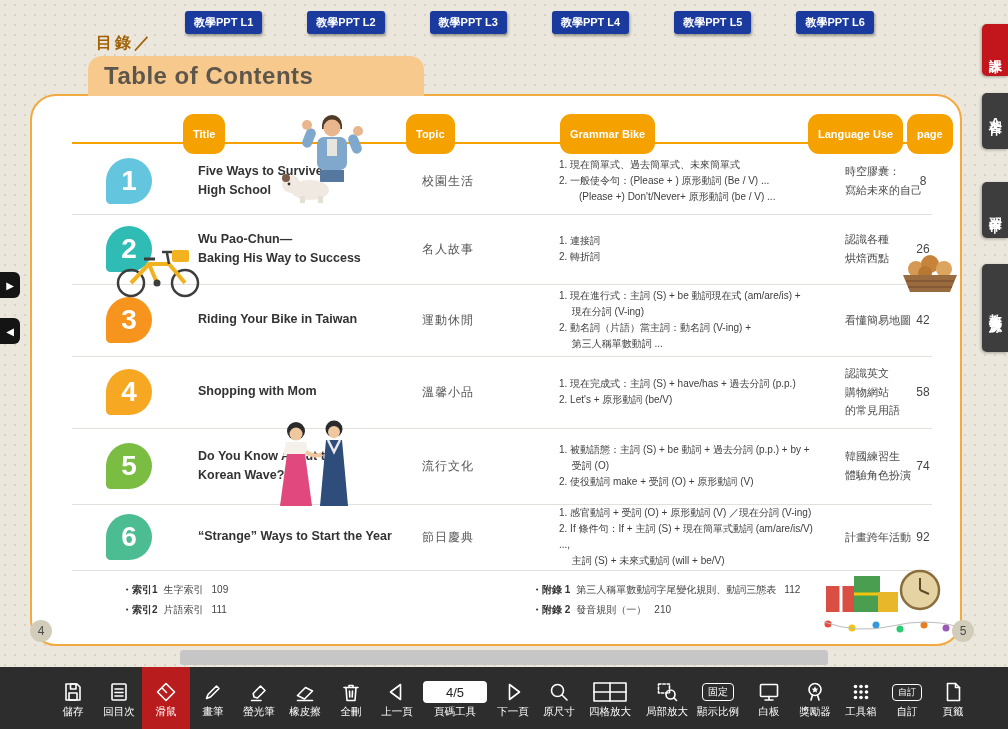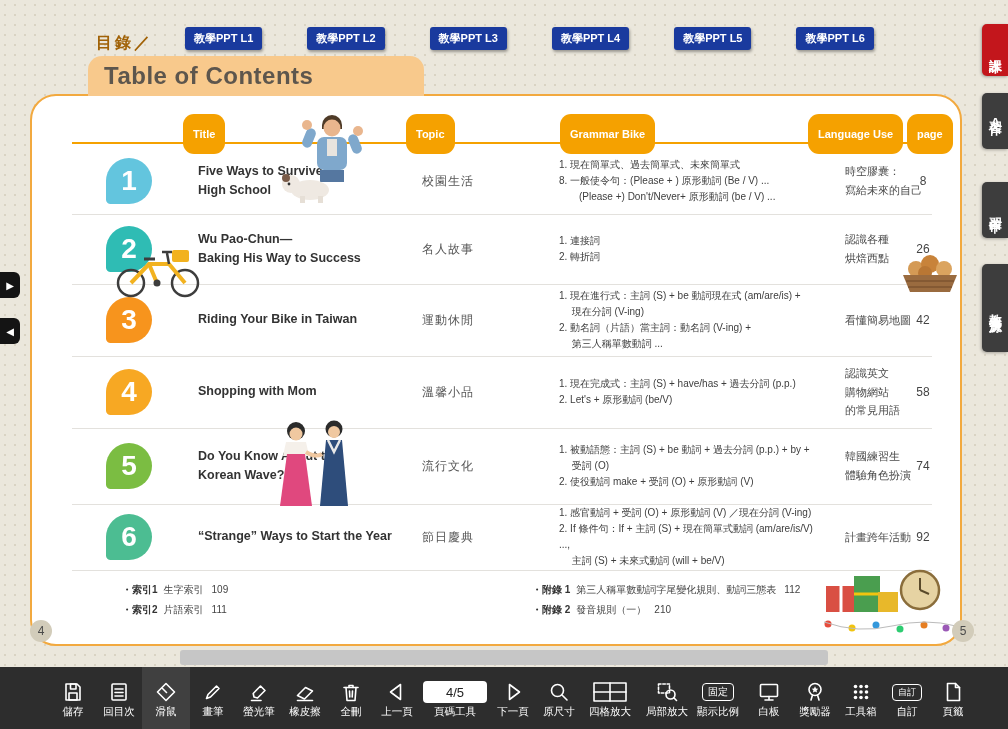--- a/index.html
+++ b/index.html
@@ -2,21 +2,21 @@
 <html><head>
 <meta charset="utf-8">
 <style>
   *{margin:0;padding:0;box-sizing:border-box}
   html,body{width:1008px;height:729px}
   body{position:relative;overflow:hidden;font-family:"Liberation Sans",sans-serif;background:#ebe7dc}
   .stage{position:absolute;inset:0}
   .bg-dots{position:absolute;inset:0;background-image:radial-gradient(circle,#d9d3c3 1px,transparent 1.3px);background-size:10px 10px}
 
   
-  .ppt-bar{position:absolute;left:185px;top:27px;display:flex;gap:45px;z-index:6}
+  .ppt-bar{position:absolute;left:185px;top:11px;display:flex;gap:45px;z-index:6}
   .ppt-btn{background:#1a3a9e;color:#fff;font-family:"Liberation Sans",sans-serif;font-size:11px;font-weight:bold;border:none;border-radius:3px;padding:4px 9px;box-shadow:1px 2px 3px rgba(0,0,0,.35);cursor:pointer;white-space:nowrap}
 
   
   .hdr-zh{position:absolute;left:96px;top:33px;font-size:16px;font-weight:bold;color:#a16207;letter-spacing:3px;z-index:6}
   .toc-tab{position:absolute;left:88px;top:56px;width:336px;height:40px;background:#f8c98c;border-radius:14px 14px 0 0;display:flex;align-items:center;padding-left:16px;z-index:5}
   .toc-tab span{font-size:24px;font-weight:bold;color:#5d564d;letter-spacing:.5px}
 
   
   .card{position:absolute;left:30px;top:94px;width:932px;height:552px;background:#fff;border:2px solid #f2a93f;border-radius:26px;z-index:2}
   .colhdr{position:absolute;top:18px;background:#f5a100;color:#fff;font-size:11px;font-weight:bold;padding:14px 10px;border-radius:11px;white-space:nowrap}
@@ -55,21 +55,21 @@
   .edge-right{right:0;border-radius:6px 0 0 6px}
 
   
   .hscroll{position:absolute;left:180px;top:650px;width:648px;height:15px;background:#c6c6c6;border-radius:3px;z-index:3}
 
   
   .toolbar{position:absolute;left:0;top:667px;width:1008px;height:62px;background:#2d2d2d;display:flex;padding-left:50px;z-index:8}
   .tool{width:46px;display:flex;flex-direction:column;align-items:center;justify-content:center;padding:8px 0 6px;color:#fff;cursor:pointer}
   .tool .icn{height:26px;display:flex;align-items:center;justify-content:center}
   .tool .lbl{font-size:10.5px;white-space:nowrap;color:#fff}
-  .tool.active{background:#404040;width:48px}
+  .tool.active{background:#b91c1c;width:48px}
   .tool.w70{width:70px}.tool.w56{width:56px}.tool.ml6{margin-left:6px}
   .tool svg{stroke:#fff;fill:none;stroke-width:1.6;stroke-linejoin:round;stroke-linecap:round}
   .page-box{background:#fff;color:#222;border-radius:4px;width:64px;height:22px;font-size:13px;display:flex;align-items:center;justify-content:center}
   .mini-box{border:1.5px solid #fff;border-radius:4px;font-size:10px;color:#fff;padding:1px 5px;white-space:nowrap}
 </style>
 </head>
 <body>
 
 <div class="stage">
   <div class="bg-dots"></div>
@@ -105,21 +105,21 @@
 
     <div class="row r1" style="top:54px;height:62px">
       <div class="num">1</div>
       <div class="title">
           <div>Five Ways to Survive</div>
           <div>High School</div>
         </div>
       <div class="topic">校園生活</div>
       <div class="grammar">
           <div>1. 現在簡單式、過去簡單式、未來簡單式</div>
-          <div>8. 一般使令句：(Please + ) 原形動詞 (Be / V) ...</div>
+          <div>2. 一般使令句：(Please + ) 原形動詞 (Be / V) ...</div>
           <div>　　(Please +) Don't/Never+ 原形動詞 (be / V) ...</div>
           <div></div>
         </div>
       <div class="lang">
           <div>時空膠囊：</div>
           <div>寫給未來的自己</div>
           <div></div>
         </div>
       <div class="pagenum">8</div>
     </div>

